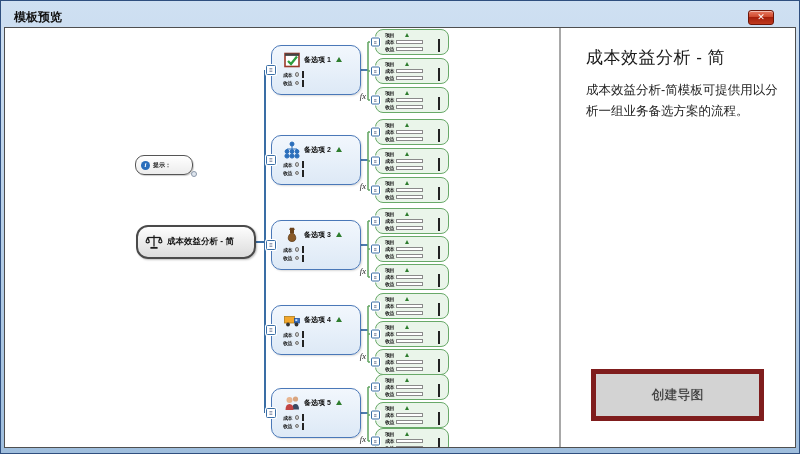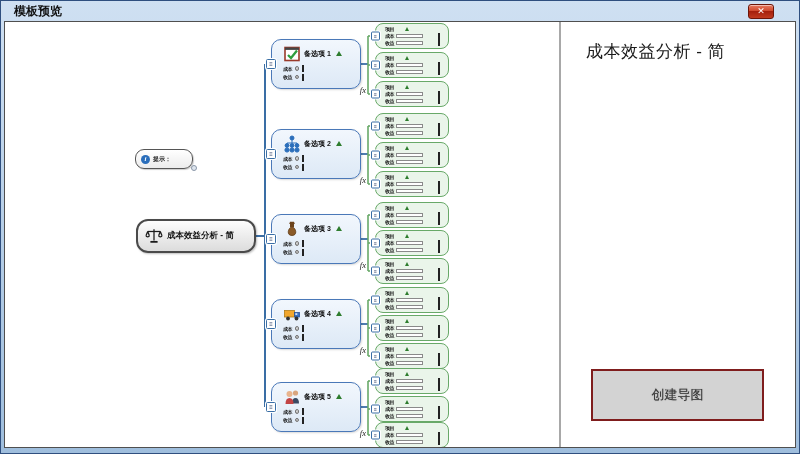--- a/index.html
+++ b/index.html
@@ -1,34 +1,34 @@
 <!DOCTYPE html>
 <html><head>
 <meta charset="utf-8">
 <style>
   html,body{margin:0;padding:0;background:#e8e8e8;font-family:"Liberation Sans","DejaVu Sans",sans-serif;}
   *{box-sizing:border-box;}
   .window{width:800px;height:454px;border:1px solid #2f4f7f;background:linear-gradient(180deg,#cfe0f2,#9fbedd);
-          padding:0 3px 5px 3px;display:flex;flex-direction:column;position:relative;}
+          padding:6px 3px 5px 3px;display:flex;flex-direction:column;position:relative;}
   .titlebar{height:20px;display:flex;align-items:center;padding:0 2px 0 10px;flex:0 0 auto;}
   .title-text{font-size:12px;font-weight:bold;color:#111;}
   .close-btn{margin-left:auto;margin-right:20px;width:26px;height:15px;border:1px solid #6d1508;border-radius:3px;
              background:linear-gradient(180deg,#e87a62 0%,#cf4a2e 45%,#a5200c 50%,#c03a1e 100%);
              color:#fff;font-size:9px;font-weight:bold;display:flex;align-items:center;justify-content:center;
              box-shadow:inset 0 1px 0 rgba(255,255,255,.5);cursor:pointer;line-height:1;}
   .content{flex:1 1 auto;border:1px solid #4f4f4f;background:#fff;display:flex;overflow:hidden;}
   .canvas{width:554px;position:relative;overflow:hidden;background:#fff;flex:0 0 auto;}
   .separator{width:2px;background:#a8a8a8;flex:0 0 auto;}
   .panel{flex:1 1 auto;position:relative;background:#fff;}
 
   
   .panel-title{position:absolute;left:25px;top:18px;font-size:17px;color:#1a1a1a;font-weight:500;letter-spacing:.5px;}
   .panel-desc{position:absolute;left:25px;top:52px;width:196px;font-size:12.5px;line-height:1.65;color:#1c1c1c;}
   .create-btn{position:absolute;left:30px;bottom:26px;width:173px;height:52px;background:#d3d3d3;
-              border:2px solid #7f1d1d;color:#3a3a3a;font-size:13px;display:flex;align-items:center;
+              border:5px solid #7f1d1d;color:#3a3a3a;font-size:13px;display:flex;align-items:center;
               justify-content:center;cursor:pointer;text-shadow:0 0 1px #777;}
 
   
   svg.wires{position:absolute;left:0;top:0;pointer-events:none;}
   .central{position:absolute;left:131px;top:197px;width:120px;height:34px;border:2px solid #4a4a4a;border-radius:12px;
            background:linear-gradient(180deg,#fdfdfd,#dcdcdc);display:flex;align-items:center;gap:4px;
            padding:0 6px;box-shadow:1px 1px 2px rgba(0,0,0,.25);cursor:pointer;}
   .central-label{font-size:8.5px;font-weight:bold;color:#111;white-space:nowrap;}
   .floating{position:absolute;left:130px;top:127px;width:58px;height:20px;border:1.5px solid #555;border-radius:9px;
             background:linear-gradient(180deg,#fff,#ececec);display:flex;align-items:center;gap:3px;padding:0 5px;
@@ -559,17 +559,18 @@
             </span>
             <span class="s-tick"></span>
           </div>
         </div>
     </div>
 
     <div class="separator"></div>
 
     <div class="panel">
       <div class="panel-title">成本效益分析 - 简</div>
+      <div class="panel-desc">成本效益分析-简模板可提供用以分析一组业务备选方案的流程。</div>
       <div class="create-btn">创建导图</div>
     </div>
 
   </div>
 </div>
 
 </body></html>

